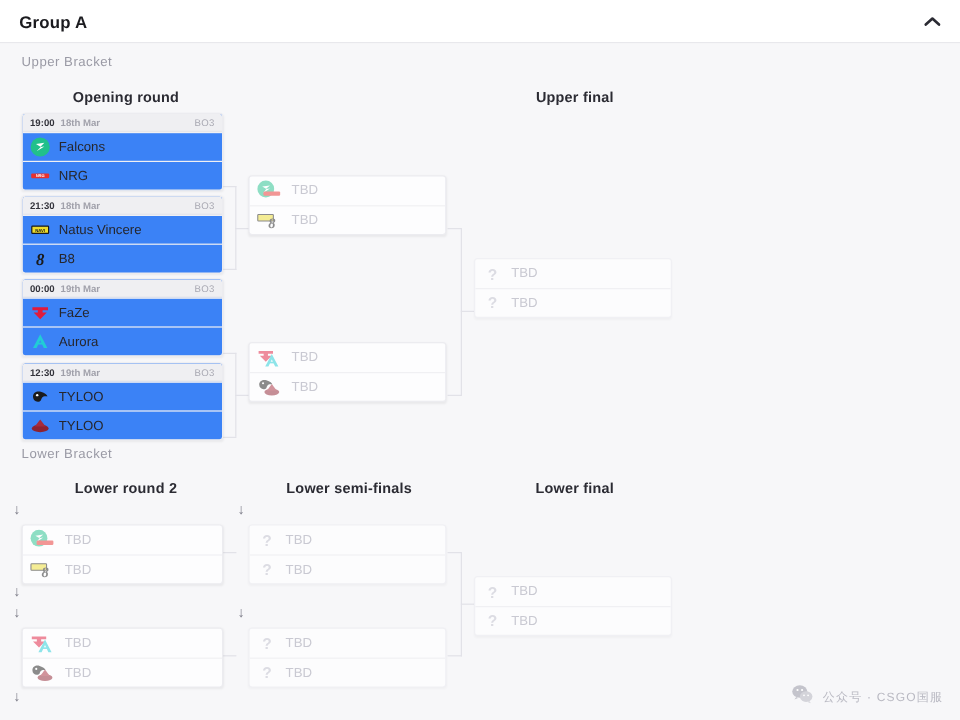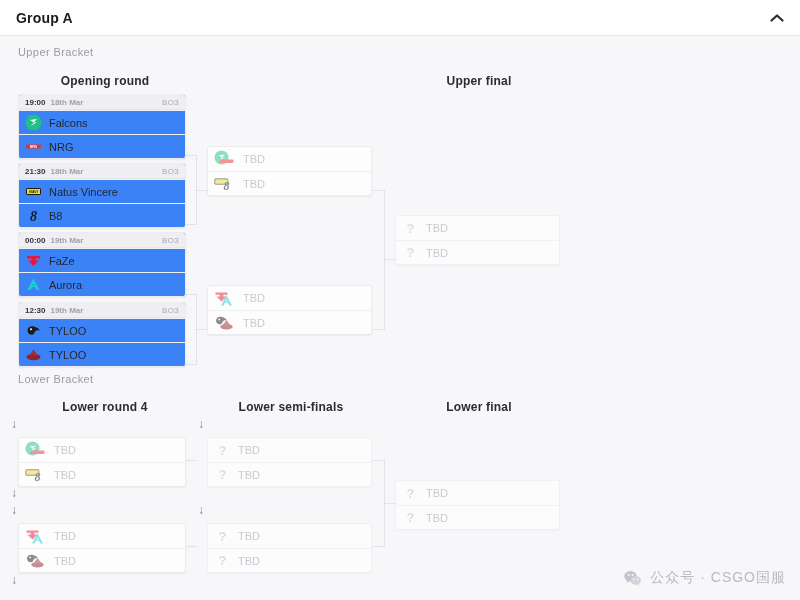--- a/index.html
+++ b/index.html
@@ -66,22 +66,22 @@
   .match.empty{background:#fcfcfd;border-color:#f0f0f4;box-shadow:0 1px 2px rgba(0,0,0,.03);}
   .match.faded{background:#fdfdfe;}
   
   .conn{position:absolute;background:#e2e2e8;}
   .drop-arrow{
     position:absolute;width:10px;height:14px;color:#7e7e8a;
     font-size:12px;line-height:14px;text-align:center;
   }
   .watermark{
     position:absolute;right:14px;bottom:12px;
-    display:flex;align-items:flex-start;
-    color:#b9b9c2;font-size:14px;letter-spacing:1px;
+    display:flex;align-items:flex-end;
+    color:#b9b9c2;font-size:10px;letter-spacing:1px;
   }
   .wm-icon{width:19px;height:19px;margin-right:8px;}
 </style>
 </head>
 <body>
 
 <div class="group-header">
   <div class="group-title">Group A</div>
   <div class="chevron">
     <svg viewBox="0 0 14 10" width="14" height="10">
@@ -273,21 +273,21 @@
       <span class="tname">TBD</span>
     </div>
     <div class="m-row tbd">
       <span class="qm">?</span>
       <span class="tname">TBD</span>
     </div>
   </div>
 
   <div class="bracket-label" style="left:18px;top:337px;">Lower Bracket</div>
 
-  <div class="round-title" style="left:20px;top:364px;width:170px;">Lower round 4</div>
+  <div class="round-title" style="left:20px;top:364px;width:170px;">Lower round 2</div>
   <div class="round-title" style="left:394px;top:364px;width:170px;">Lower final</div>
   <div class="round-title" style="left:206px;top:364px;width:170px;">Lower semi-finals</div>
 
   <div class="drop-arrow" style="left:9px;top:381px;">↓</div>
   <div class="drop-arrow" style="left:9px;top:450px;">↓</div>
   <div class="drop-arrow" style="left:9px;top:467px;">↓</div>
   <div class="drop-arrow" style="left:9px;top:537px;">↓</div>
   <div class="drop-arrow" style="left:196px;top:381px;">↓</div>
   <div class="drop-arrow" style="left:196px;top:467px;">↓</div>
 

